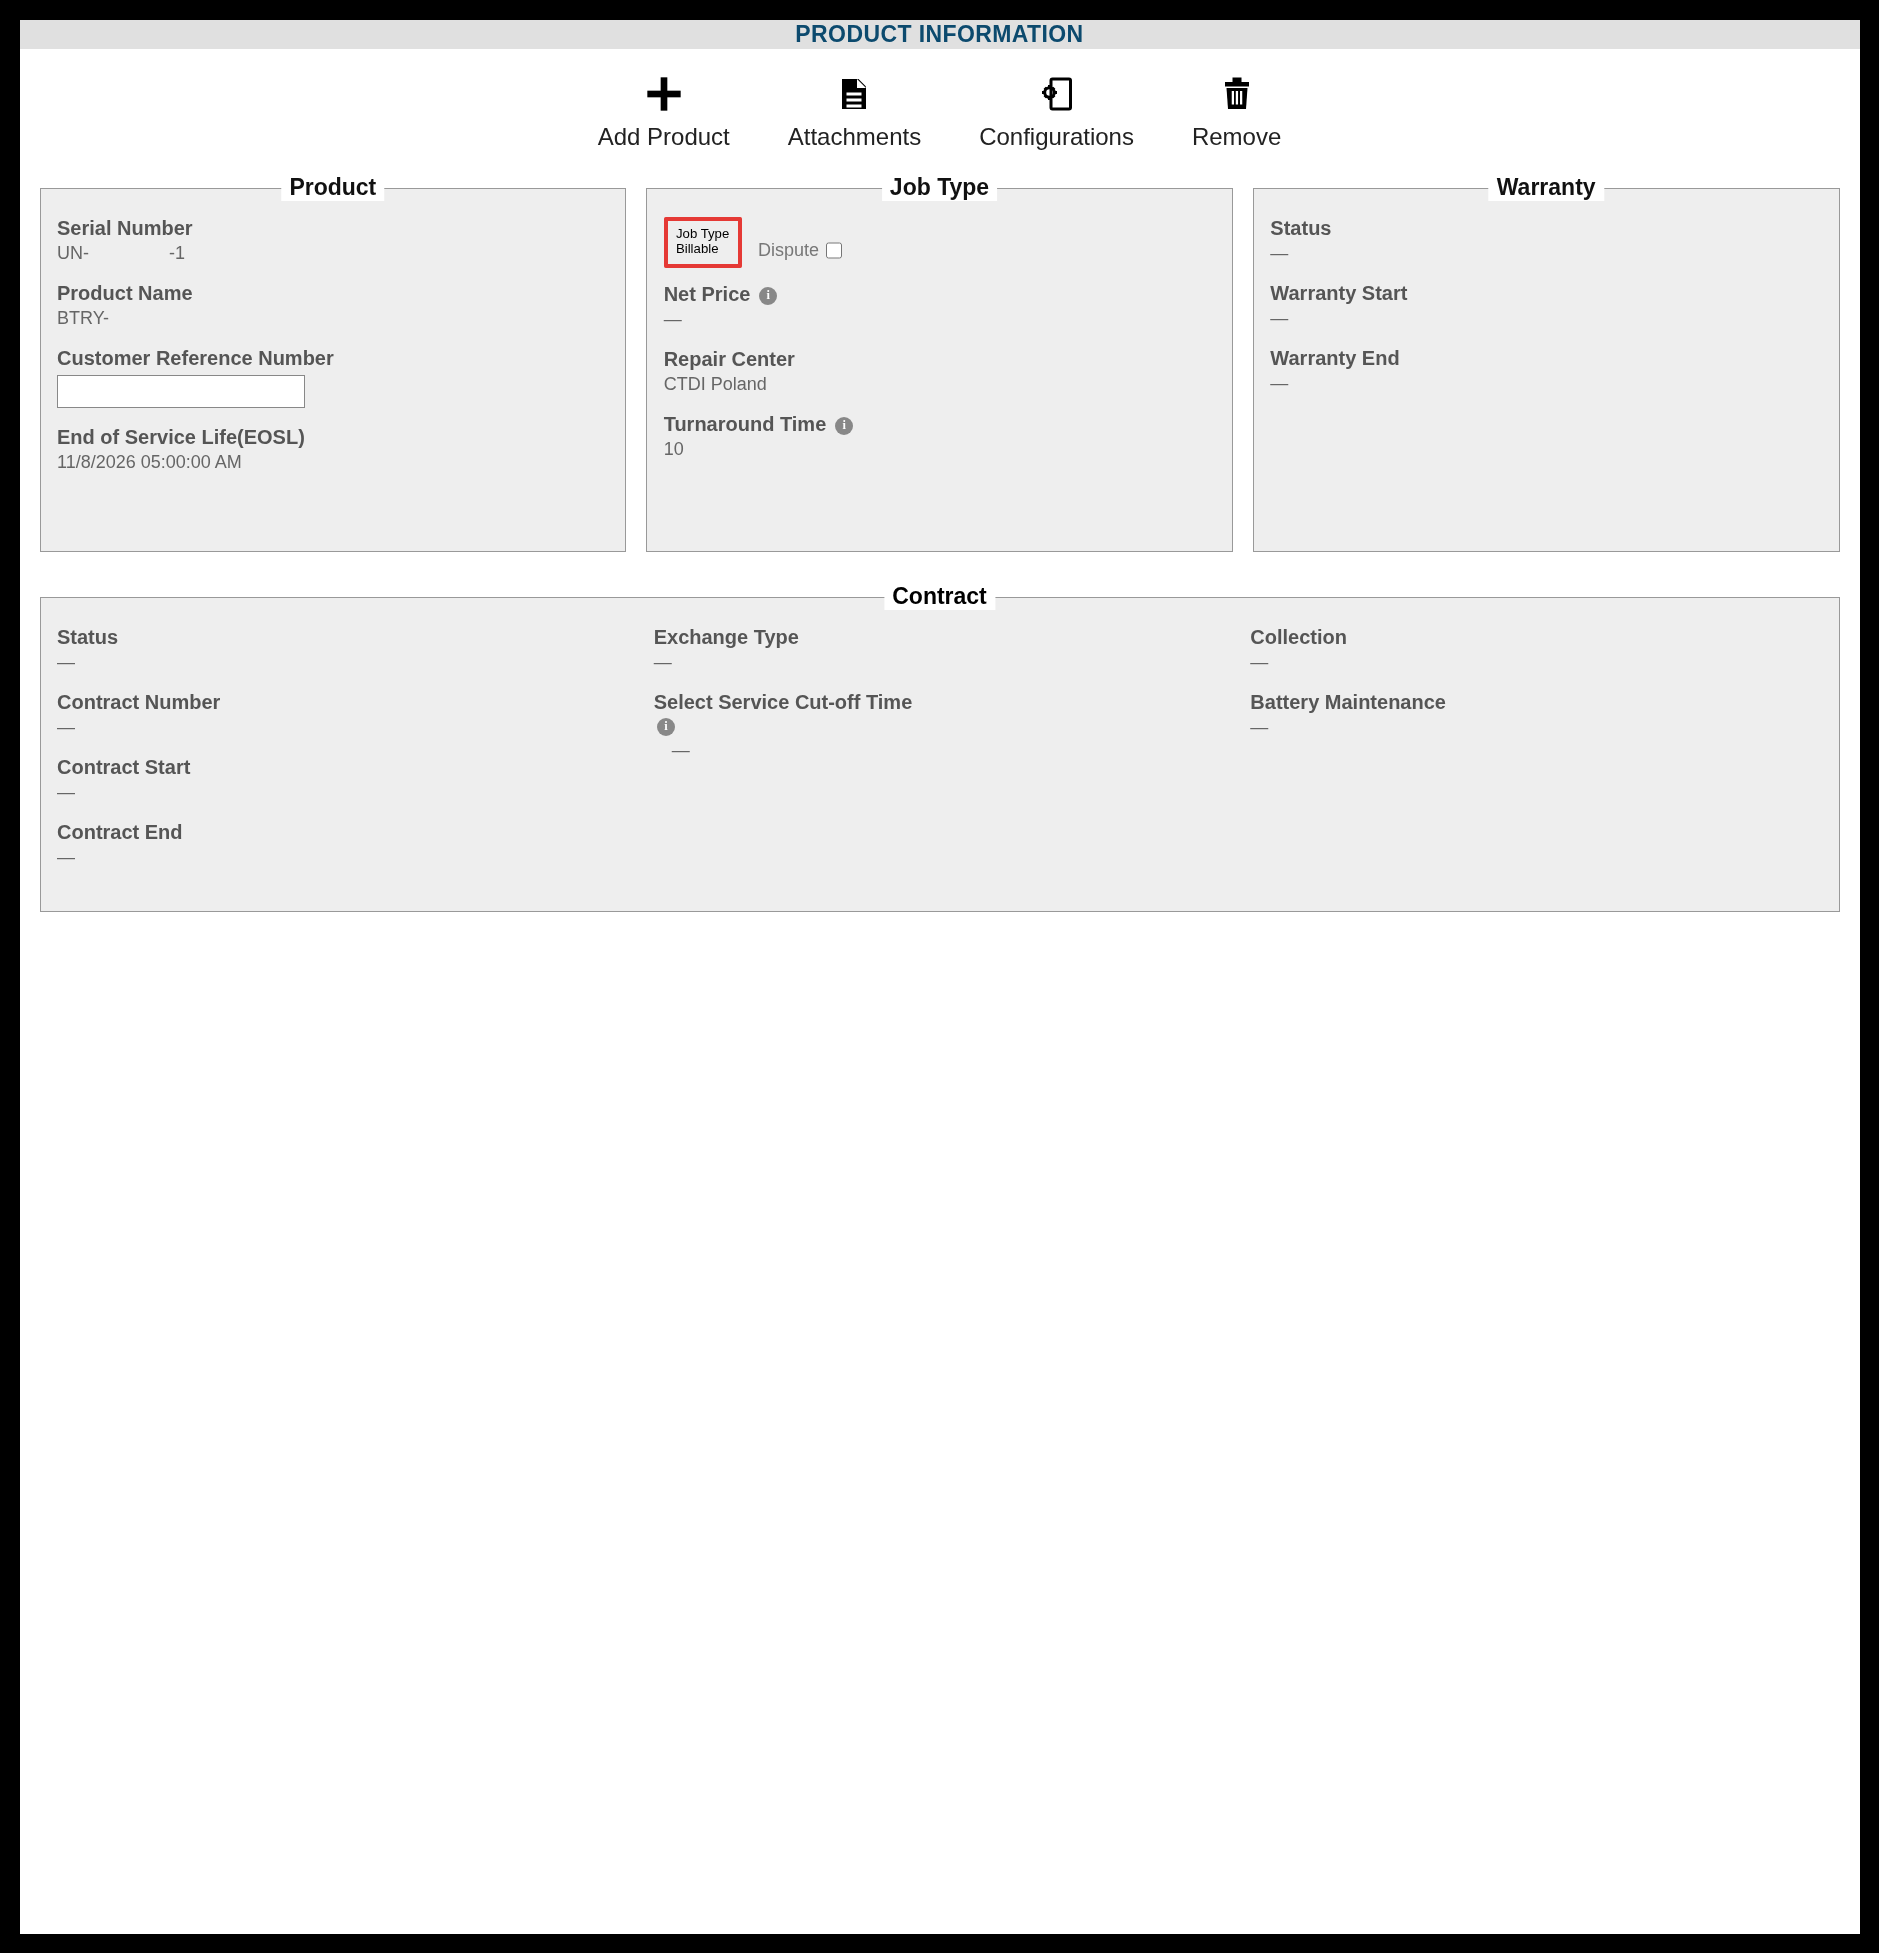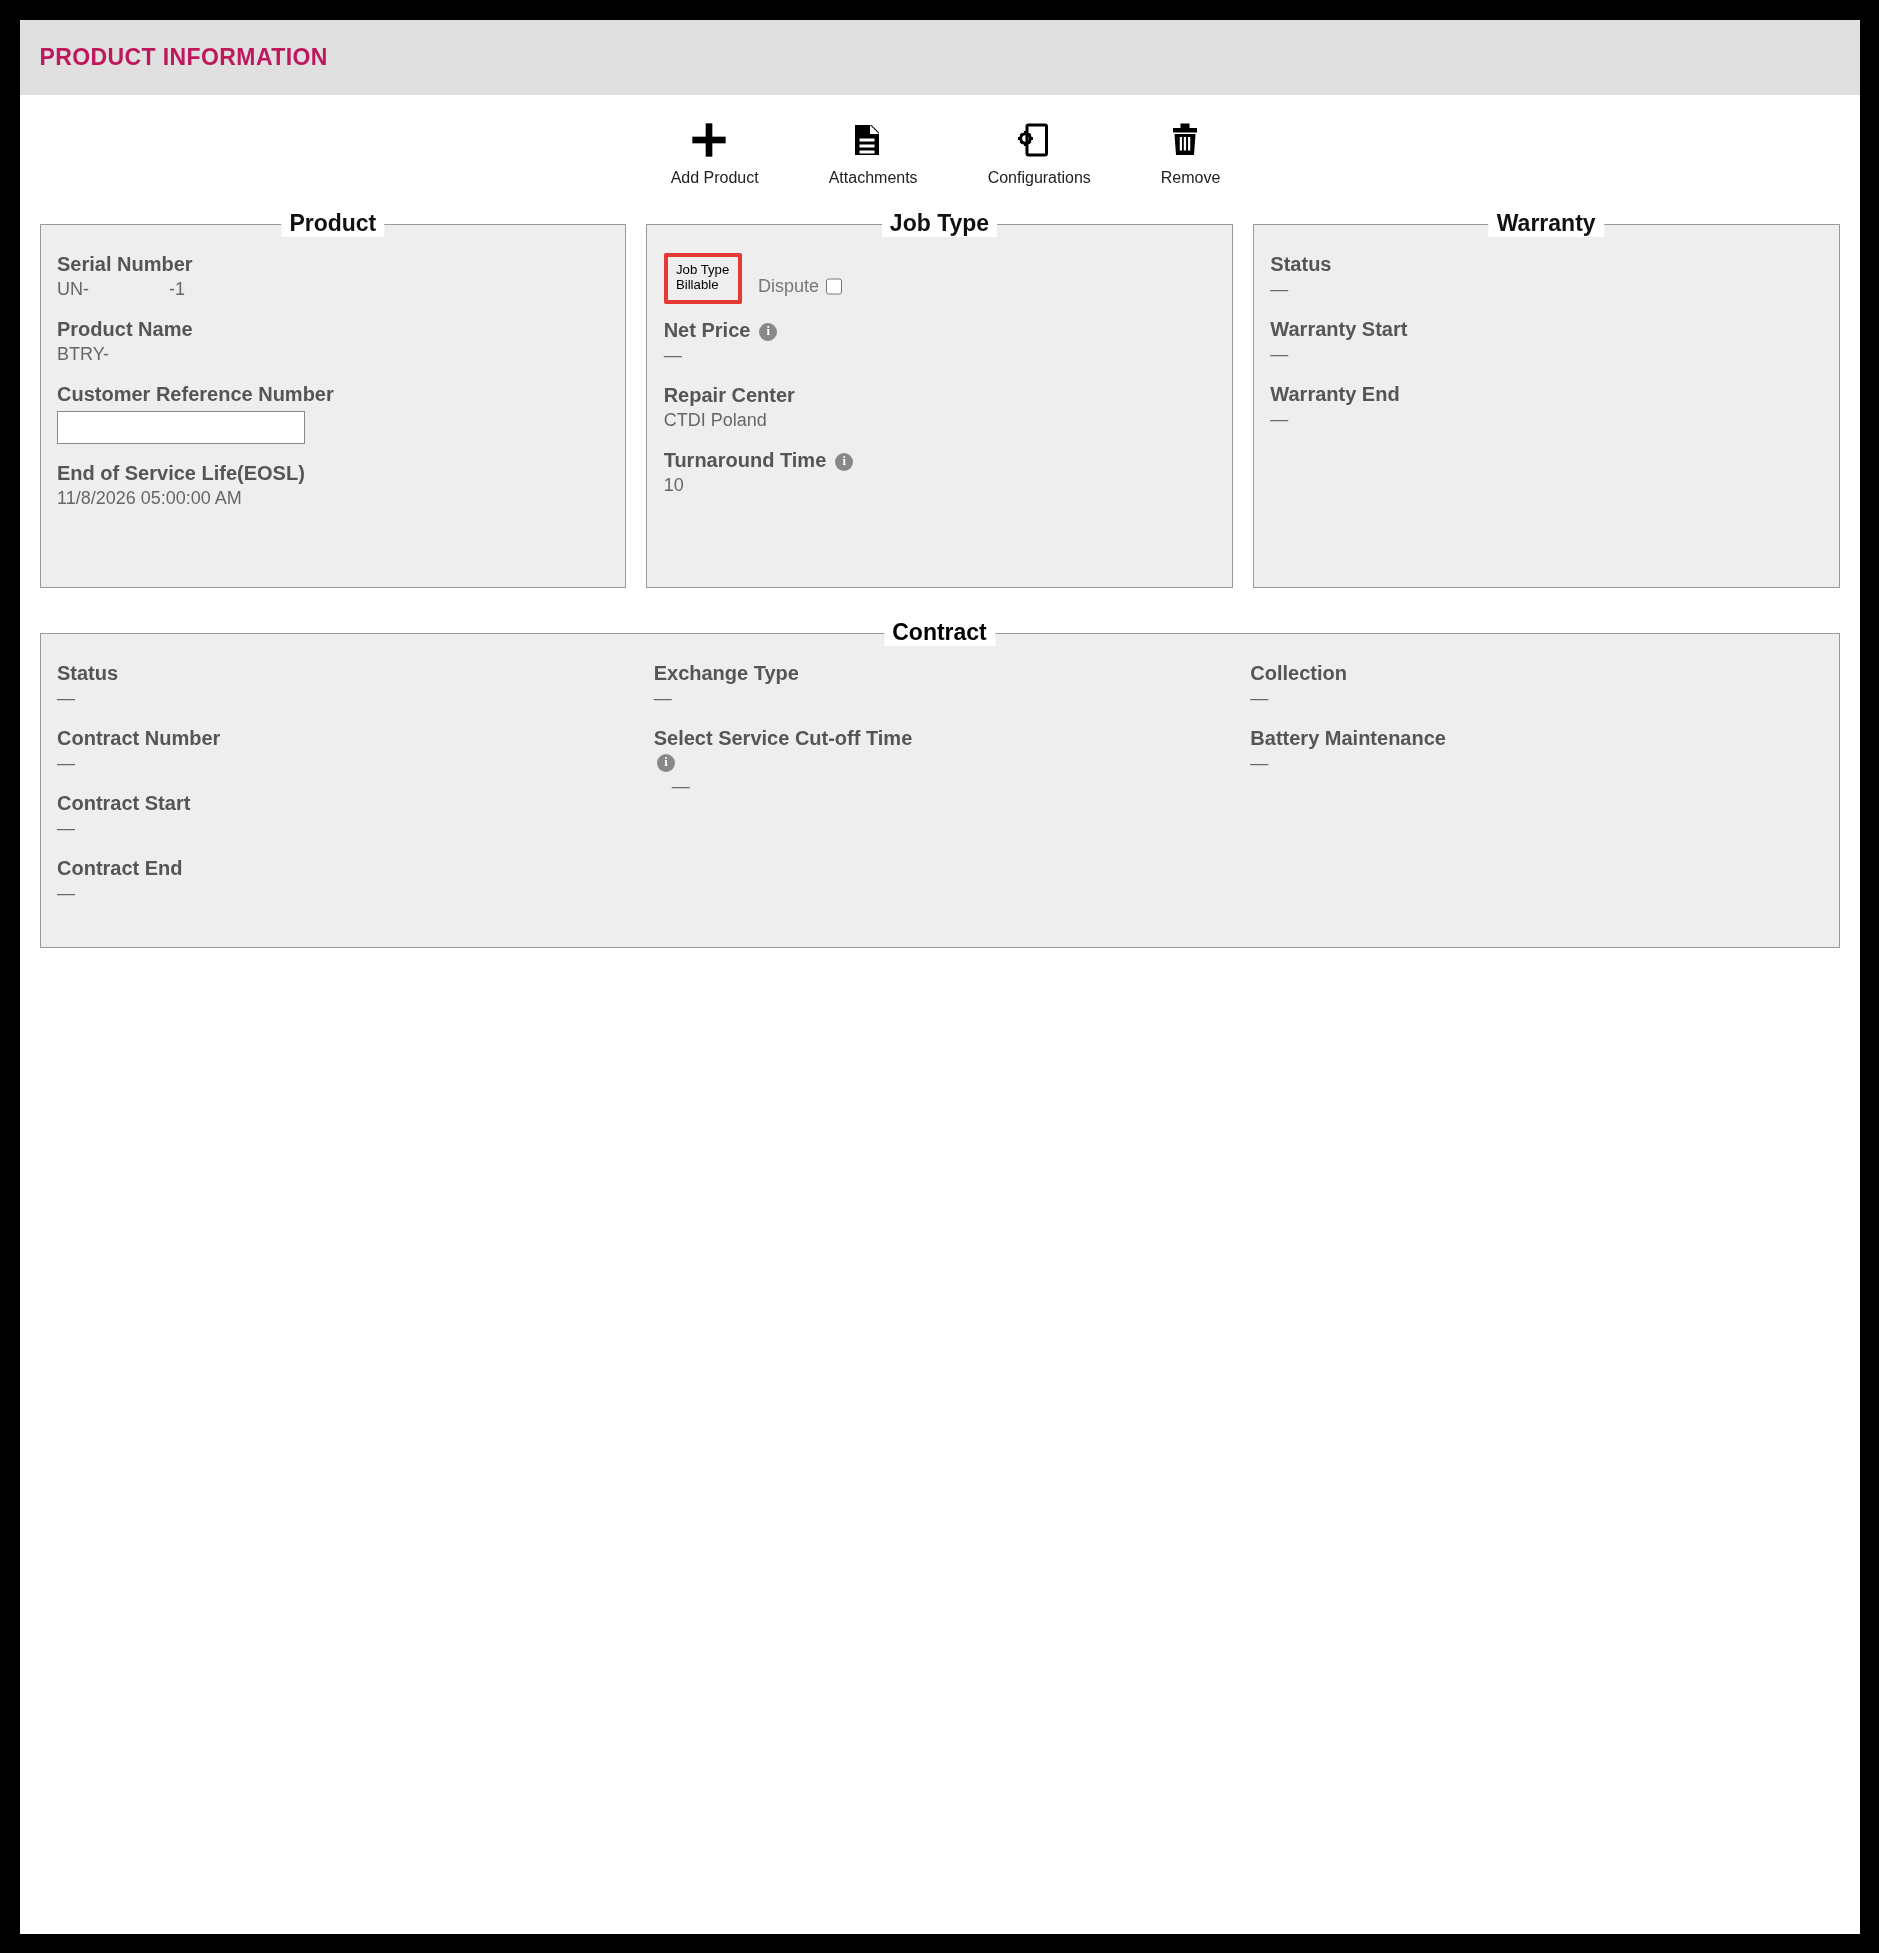--- a/index.html
+++ b/index.html
@@ -10,25 +10,26 @@
     padding: 16.5px;
   }
   .frame {
     background: #fff;
     border: 3.3px solid #000;
     width: 100%;
     min-height: 100%;
   }
   .header {
     background: #e0e0e0;
-    padding: 24px 20px;
+    padding: 1px 20px;
     font-weight: bold;
     font-size: 23px;
     letter-spacing: 0.4px;
-    color: #be185d;
+    color: #0c4a6e;
+    text-align: center;
   }
   .toolbar {
     display: flex;
     justify-content: center;
     gap: 58px;
     padding: 25px 0 25px 0;
   }
   .tool-btn {
     display: flex;
     flex-direction: column;
@@ -37,23 +38,22 @@
   }
   .tool-btn .icon {
     width: 41px;
     height: 41px;
     display: flex;
     align-items: center;
     justify-content: center;
   }
   .tool-btn .label {
     margin-top: 8.3px;
-    font-size: 16px;
+    font-size: 24px;
     color: #222;
-    margin-left: 12px;
   }
   .panels-row {
     display: flex;
     gap: 20px;
     padding: 12px 20px 20px 20px;
   }
   .panel {
     flex: 1;
     border: 1.7px solid #999;
     background: #eeeeee;

